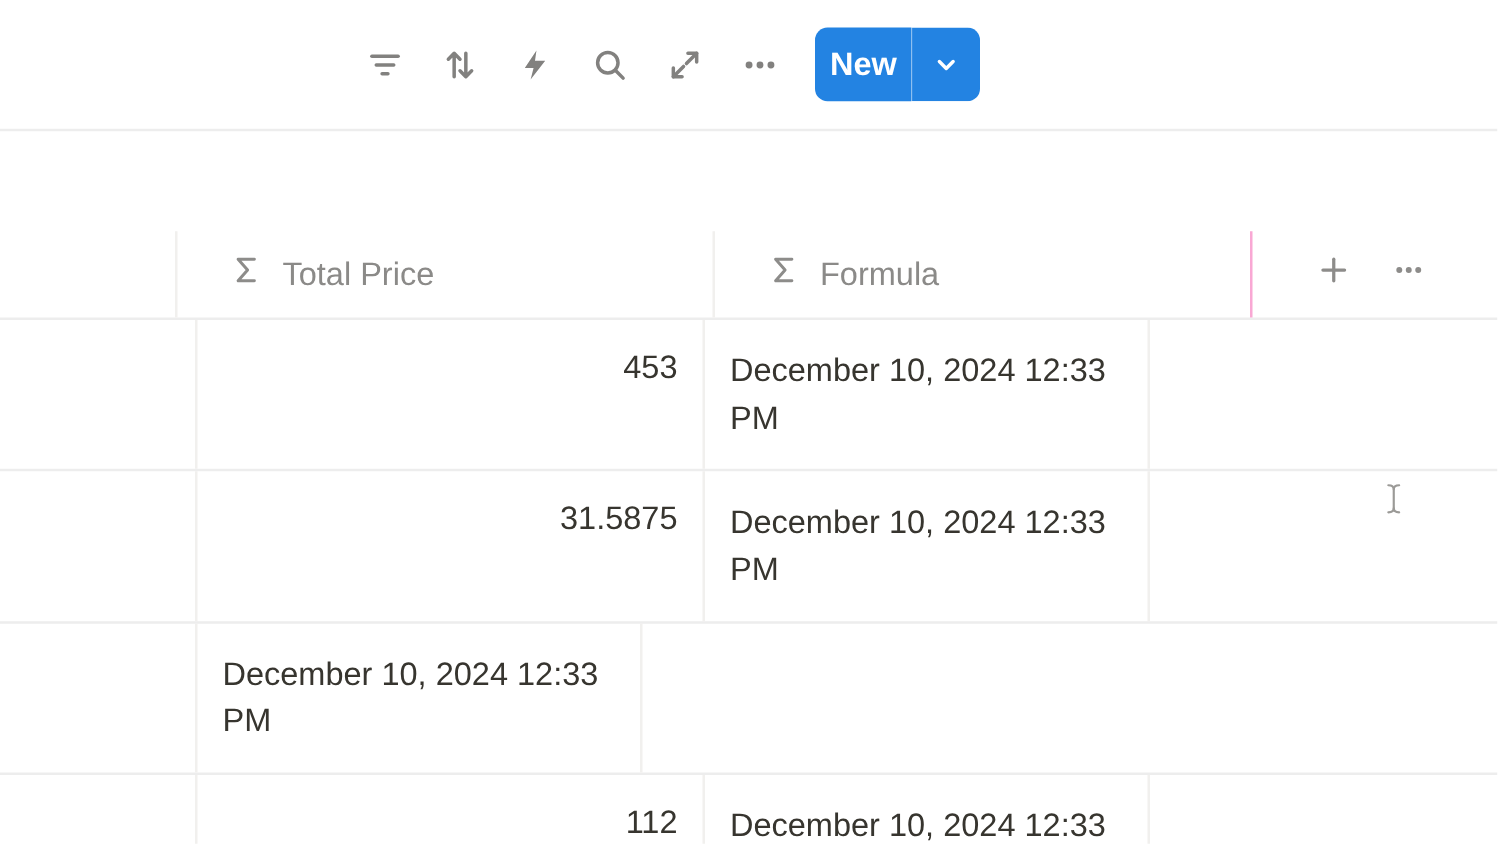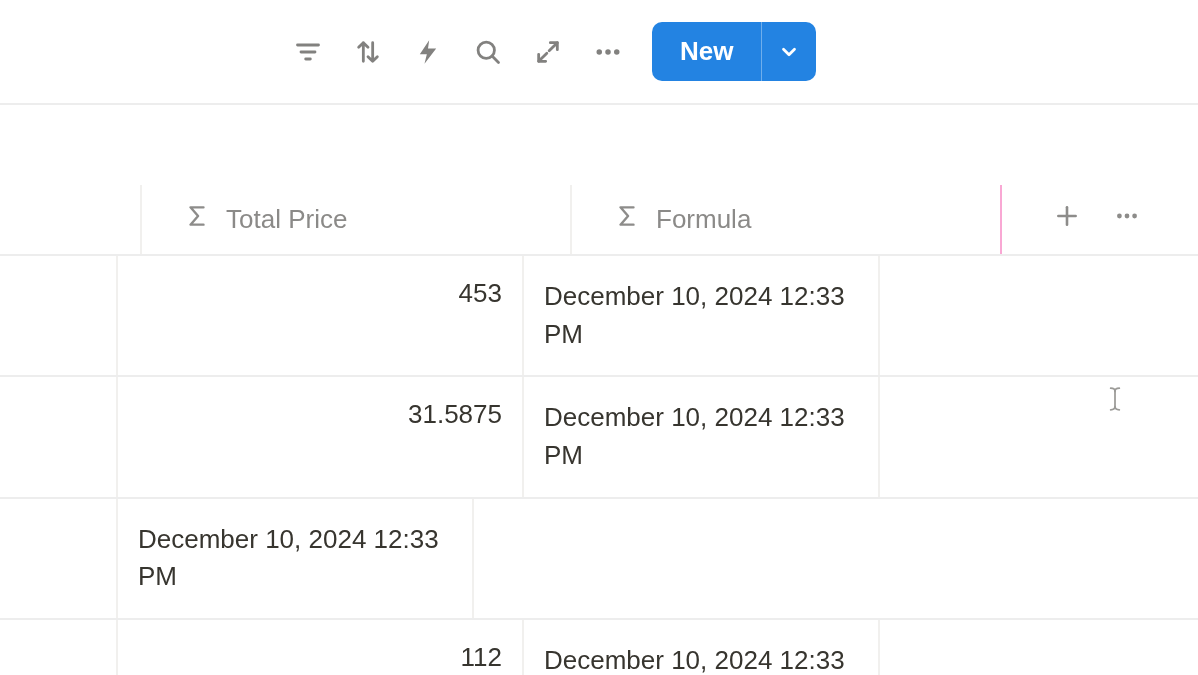--- a/index.html
+++ b/index.html
@@ -33,21 +33,21 @@
   .dots-icon svg { width: 30px; height: 30px; }
   .new-btn-group {
     display: flex;
     align-items: stretch;
   }
   .new-btn {
     background: #2383e2;
     color: #ffffff;
     font-size: 26px;
     font-weight: 600;
-    padding: 14px 28px;
+    padding: 14px 12px;
     border-radius: 10px 0 0 10px;
     display: flex;
     align-items: center;
     border: none;
   }
   .new-caret {
     background: #2383e2;
     color: #ffffff;
     padding: 0 16px;
     border-radius: 0 10px 10px 0;
@@ -83,20 +83,21 @@
     border-right: none;
     gap: 34px;
     padding-left: 28px;
   }
   .th svg { width: 26px; height: 26px; color: #8d8c8a; }
 
   .tbody {}
   .trow {
     display: flex;
     border-bottom: 2px solid #ededed;
+    padding-left: 40px;
   }
   .trow:last-child { border-bottom: none; }
   .cell {
     padding: 22px 20px;
     font-size: 26px;
     color: #37352f;
     border-right: 2px solid #f1f0ee;
   }
   .cell.narrow { width: 118px; padding: 0; }
   .cell.price {

